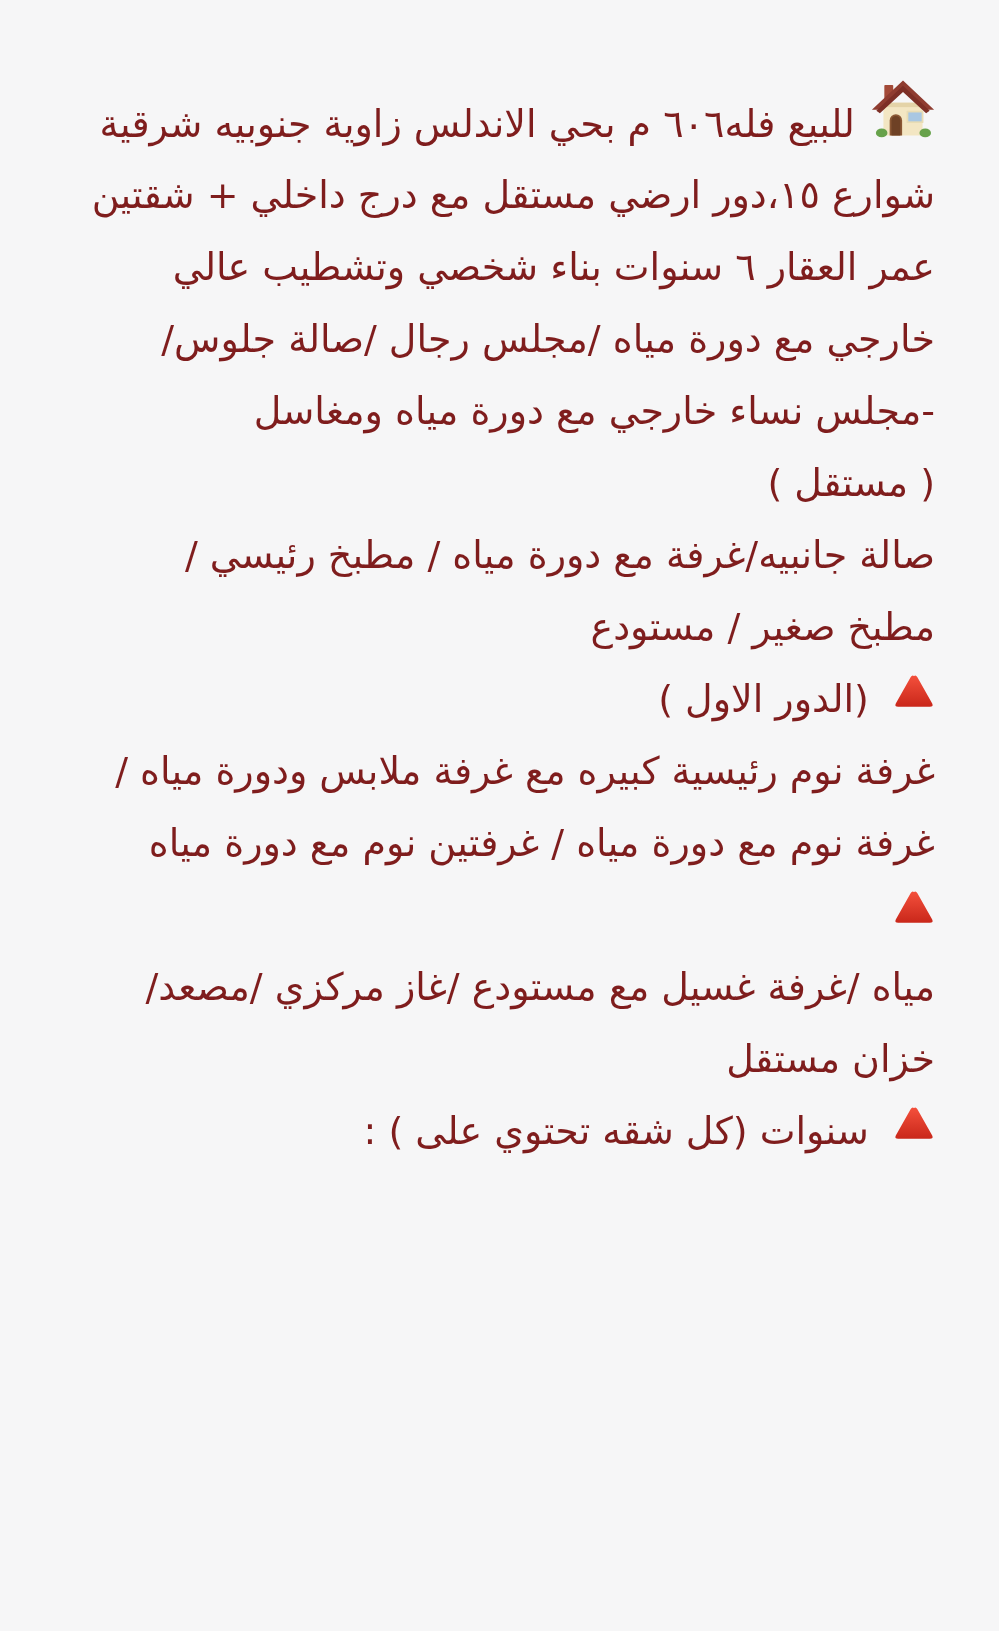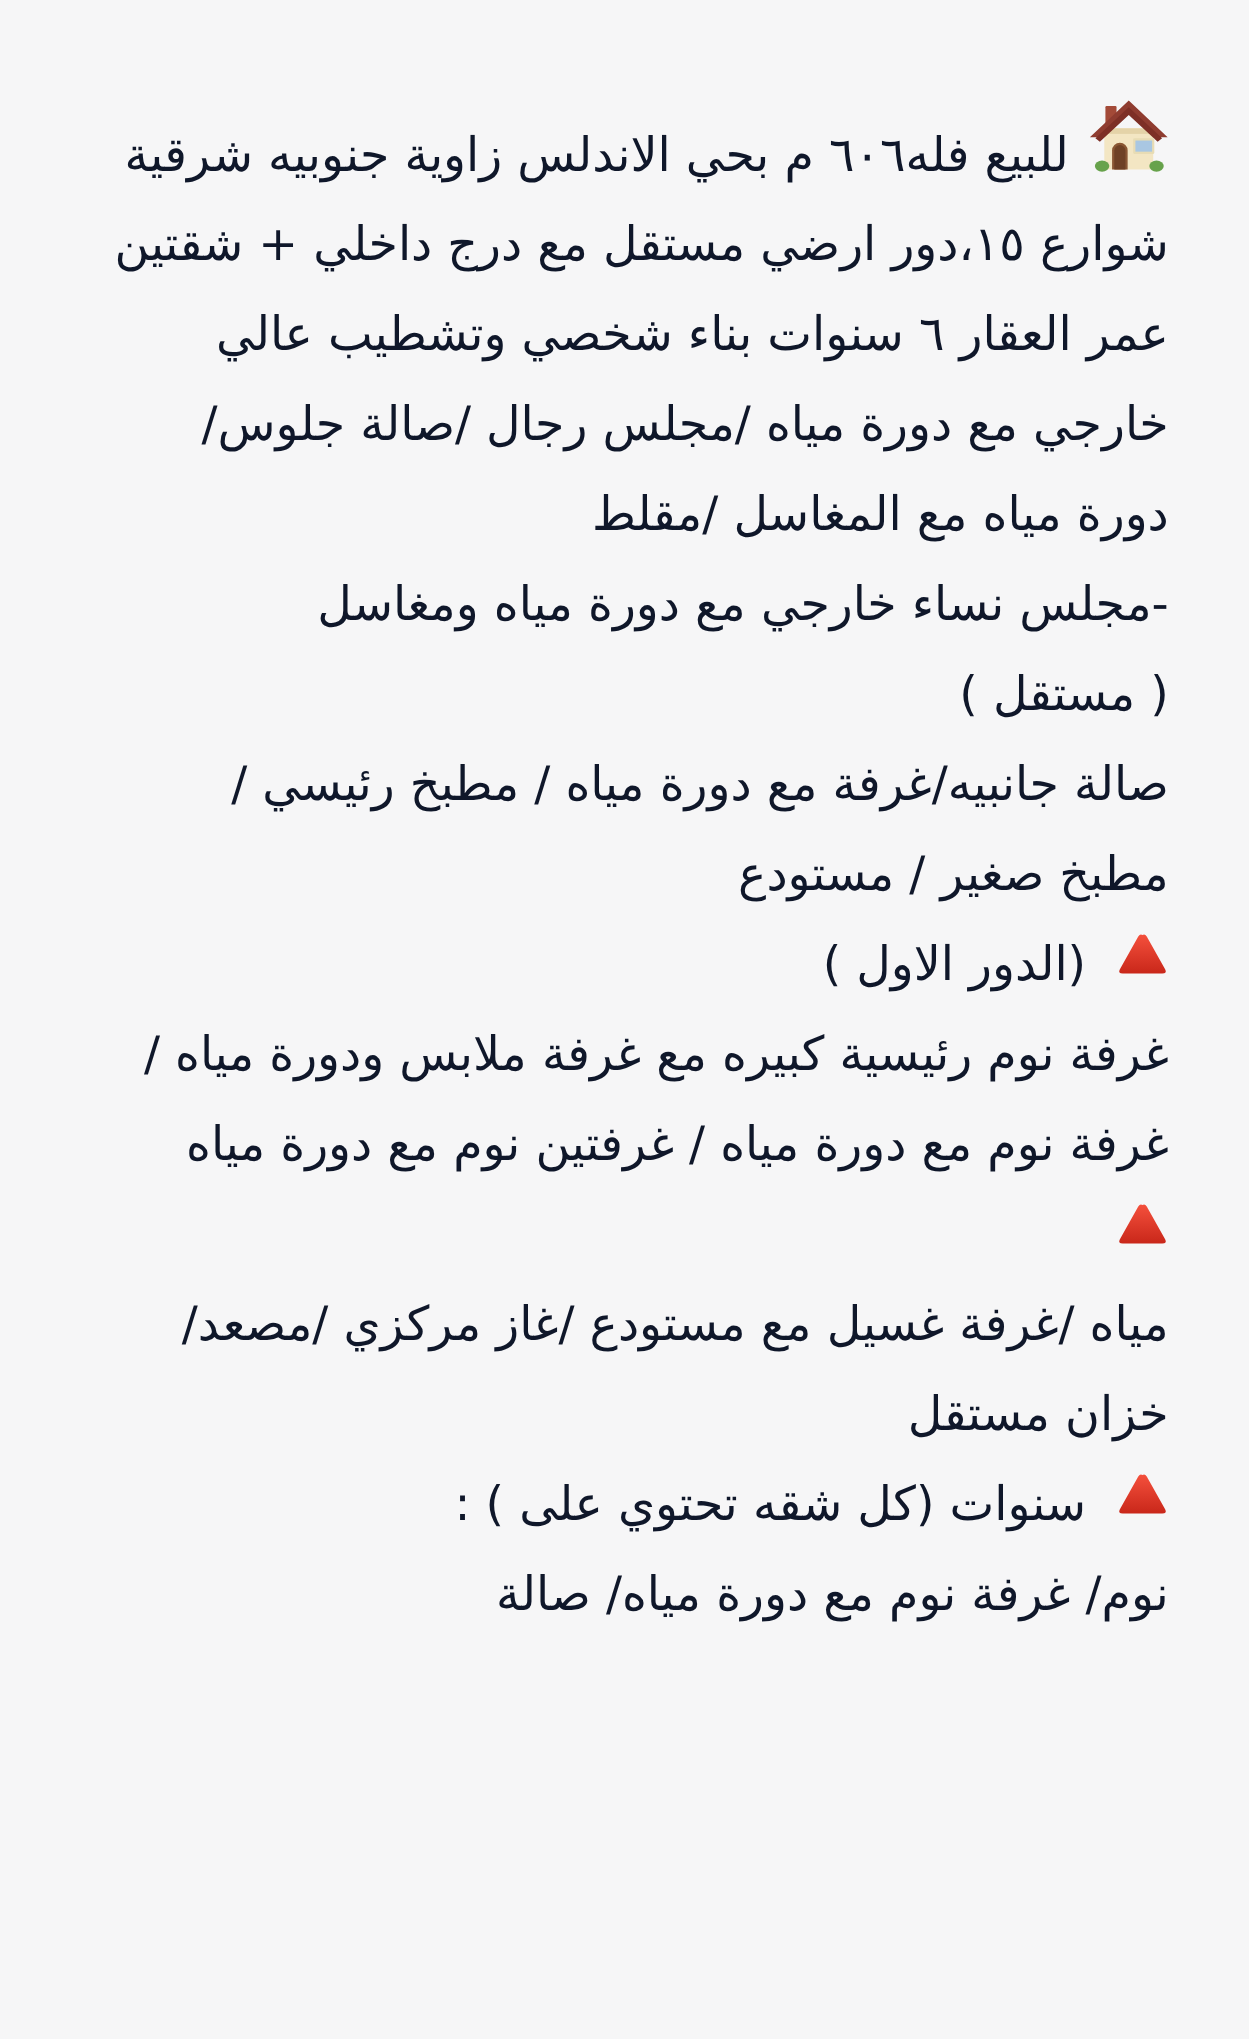--- a/index.html
+++ b/index.html
@@ -16,21 +16,21 @@
     overflow: hidden;
     direction: rtl;
     font-family: "DejaVu Sans", sans-serif;
   }
   .content {
     position: absolute;
     top: 84px;
     right: 64px;
     left: 58px;
     text-align: right;
-    color: #0f172a;
+    color: #7f1d1d;
     font-size: 38px;
     line-height: 72px;
     font-weight: 400;
     letter-spacing: 0;
   }
   .line {
     height: 72px;
     white-space: nowrap;
   }
   .icon {
@@ -93,23 +93,20 @@
 
     <div class="line">
       <span class="txt">عمر العقار ٦ سنوات بناء شخصي وتشطيب عالي</span>
     </div>
 
 
     <div class="line">
       <span class="txt">خارجي مع دورة مياه /مجلس رجال /صالة جلوس/</span>
     </div>
 
-    <div class="line">
-      <span class="txt">دورة مياه مع المغاسل /مقلط</span>
-    </div>
 
     <div class="line">
       <span class="txt">-مجلس نساء خارجي مع دورة مياه ومغاسل</span>
     </div>
 
     <div class="line">
       <span class="txt">( مستقل )</span>
     </div>
 
     <div class="line">
@@ -150,18 +147,15 @@
     </div>
 
     <div class="line">
       <span class="icon triangle"><svg width="42" height="36" viewBox="0 0 42 36">
             <use href="#triangleIcon"></use>
           </svg></span>
       <span class="txt">سنوات (كل شقه تحتوي على ) :</span>
     </div>
 
 
-    <div class="line">
-      <span class="txt">نوم/ غرفة نوم مع دورة مياه/ صالة</span>
-    </div>
 
   </div>
 </div>
 
 </body></html>

